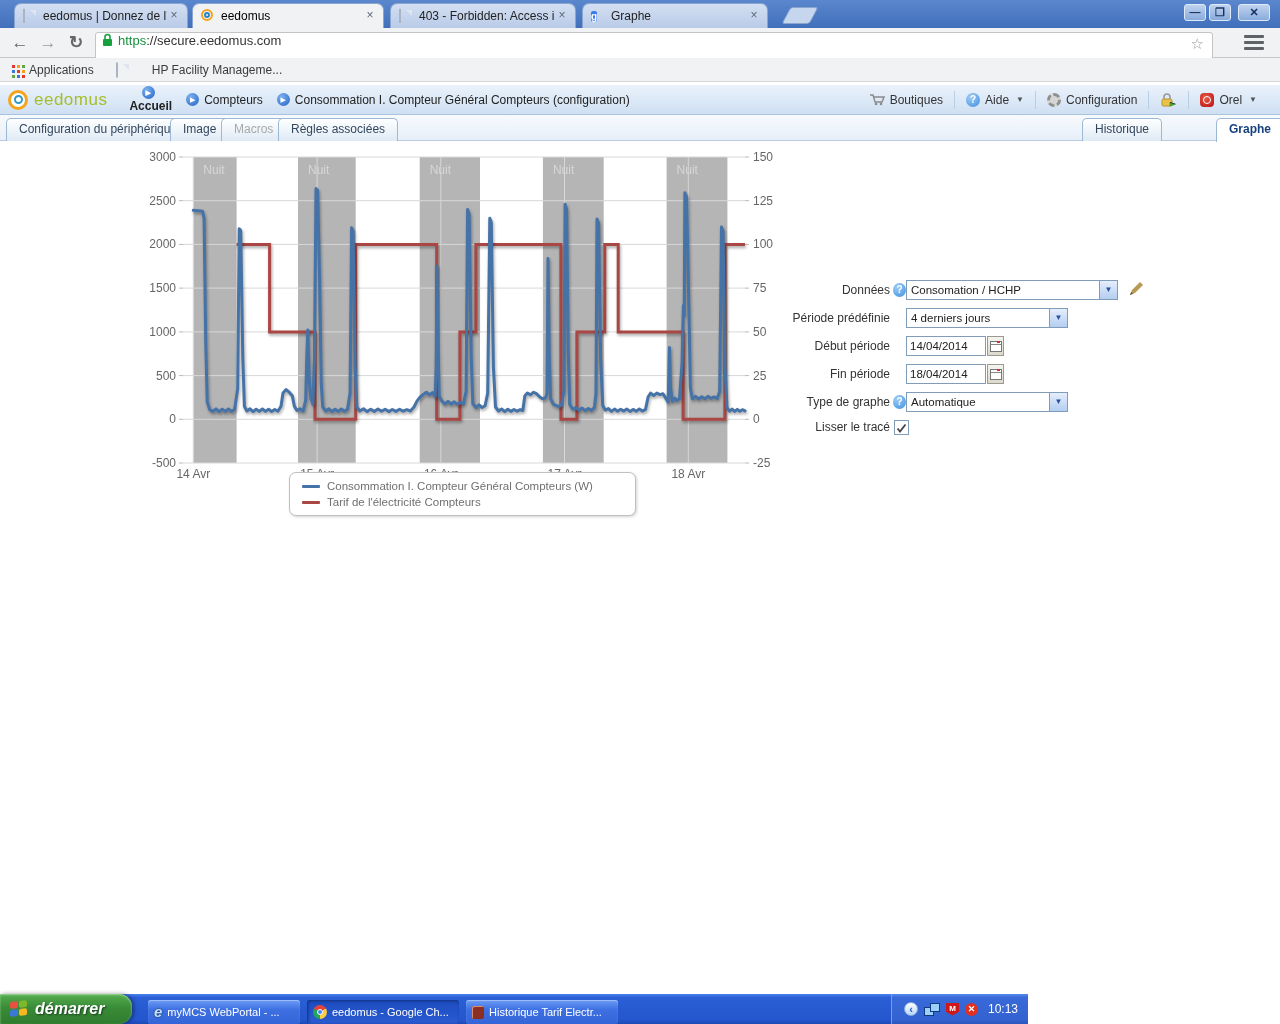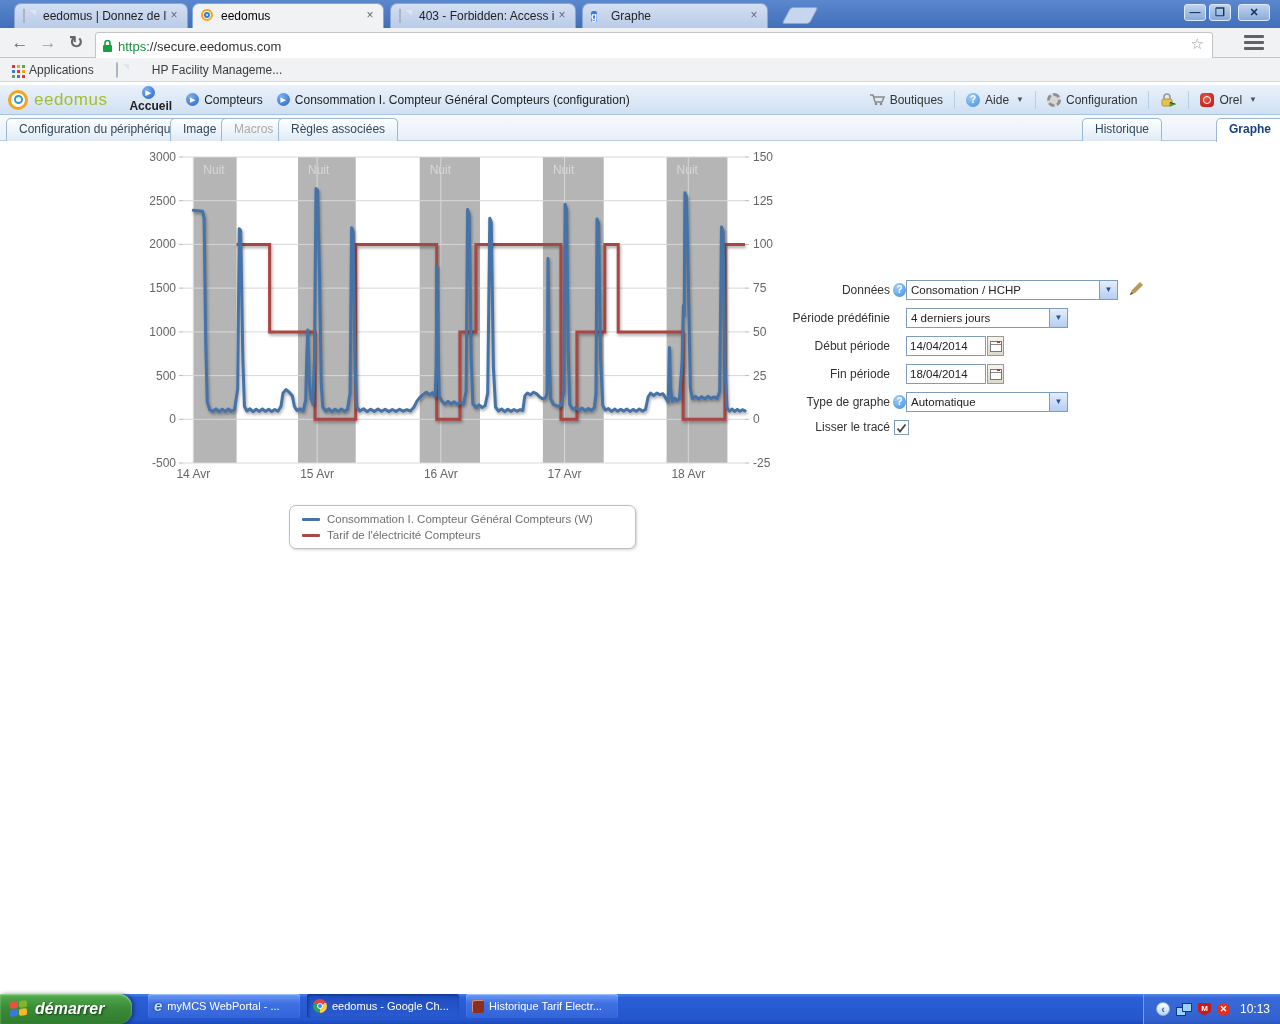--- a/index.html
+++ b/index.html
@@ -27,21 +27,21 @@
     border:1px solid #8aa6cf;border-radius:3px;transform:skewX(-28deg);}
   .winbtn{position:absolute;top:4px;height:17px;border:1px solid #dfe9f8;border-radius:3px;
     background:linear-gradient(#c0d2ee,#88abdc);color:#16335f;text-align:center;font-size:11px;
     line-height:15px;font-weight:bold;box-sizing:border-box;}
   
   #toolbar{position:absolute;left:0;top:28px;width:1280px;height:30px;background:#f1f2f4;
     border-bottom:1px solid #c6c6c6;box-sizing:border-box;}
   .navico{position:absolute;top:3px;width:24px;height:24px;text-align:center;line-height:24px;
     font-size:17px;color:#666;border-radius:12px;}
   #omnibox{position:absolute;left:95px;top:4px;width:1118px;height:28px;background:#fff;
-    border:1px solid #c4c4c4;border-radius:3px;box-sizing:border-box;display:flex;align-items:center;padding:0 6px;}
+    border:1px solid #c4c4c4;border-radius:3px;box-sizing:border-box;display:flex;padding:0 6px;}
   #omnibox .scheme{color:#15923b;font-size:13px;margin-left:5px;}
   #omnibox .rest{color:#333;font-size:13px;}
   #star-icon{position:absolute;right:8px;color:#9a9a9a;font-size:15px;top:2px;}
   #menu-icon{position:absolute;left:1244px;top:7px;width:20px;}
   #menu-icon b{display:block;height:3px;background:#5f6368;margin-bottom:3px;border-radius:1px;}
   
   #bookmarks{position:absolute;left:0;top:58px;width:1280px;height:24px;background:#f1f2f4;
     border-bottom:1px solid #d7d7d7;box-sizing:border-box;display:flex;align-items:center;font-size:12px;color:#3c3c3c;}
   .appsgrid{width:3px;height:3px;margin:0 14px 6px 12px;background:#e5372f;
     box-shadow:5px 0 #f7a11a,10px 0 #62a744,0 5px #3f77d8,5px 5px #e5372f,10px 5px #f7a11a,0 10px #62a744,5px 10px #3f77d8,10px 10px #e5372f;}
@@ -70,21 +70,21 @@
   #subtabs{position:absolute;left:0;top:115px;width:1280px;height:26px;background:linear-gradient(#f7fafd,#e7eff9);
     border-bottom:1px solid #b5cce4;box-sizing:border-box;}
   .stab{position:absolute;top:3px;height:23px;line-height:21px;padding:0 12px;border:1px solid #9db8d2;border-bottom:none;
     border-radius:5px 5px 0 0;background:linear-gradient(#feffff,#dfeaf5);font-size:12px;color:#33475e;box-sizing:border-box;}
   .stab.disabled{color:#a9a9a9;}
   .stab.active{background:#fff;font-weight:bold;color:#17407e;height:24px;}
   
   #chart-svg{position:absolute;left:140px;top:150px;}
   #chart-svg text{font-family:"Liberation Sans",sans-serif;}
   .shadowline{filter:drop-shadow(1px 2px 1.5px rgba(0,0,0,0.35));}
-  #legendbox{position:absolute;left:289px;top:505px;width:347px;height:44px;border:1px solid #c0c0c0;
+  #legendbox{position:absolute;left:289px;top:472px;width:347px;height:44px;border:1px solid #c0c0c0;
     border-radius:7px;background:#fff;box-shadow:1px 1px 3px rgba(0,0,0,0.18);padding:5px 0 0 12px;box-sizing:border-box;}
   .leg-row{display:flex;align-items:center;height:16px;font-size:11.5px;color:#707070;}
   .leg-dash{width:18px;height:3px;border-radius:1px;margin-right:7px;}
   
   #formpanel{position:absolute;left:778px;top:280px;width:380px;}
   .frow{display:flex;align-items:center;margin-bottom:8px;height:20px;}
   .flabel{width:112px;text-align:right;font-size:12px;color:#333;flex:0 0 112px;}
   .fhelp{width:16px;flex:0 0 16px;display:flex;justify-content:flex-start;padding-left:3px;box-sizing:border-box;}
   .selectbox{height:20px;border:1px solid #7f9db9;background:#fff;display:flex;align-items:center;box-sizing:border-box;}
   .selectbox .sval{flex:1;font-size:11.5px;color:#222;padding-left:4px;white-space:nowrap;overflow:hidden;}
@@ -95,22 +95,22 @@
   .calbtn{width:17px;height:20px;background:linear-gradient(#f5f4ef,#dcd9cd);border:1px solid #9a9a90;
     box-sizing:border-box;margin-left:1px;display:flex;align-items:center;justify-content:center;}
   .calbtn .cal{width:10px;height:9px;background:#fff;border:1px solid #777;position:relative;}
   .calbtn .cal:after{content:"";position:absolute;left:0;top:2px;right:0;height:1px;background:#888;}
   .calbtn .cal:before{content:"";position:absolute;right:1px;top:-1px;width:3px;height:2px;background:#c33;}
   .checkbox{width:13px;height:13px;border:1px solid #7f9db9;background:#fff;position:relative;}
   #xpbutton{display:flex;align-items:center;gap:5px;height:22px;padding:0 9px;border:1px solid #808080;
     border-radius:3px;background:linear-gradient(#fefefe,#e8e6df 60%,#d8d5ca);font-size:11.5px;color:#222;}
   .pencil{margin-left:9px;}
   
-  #taskbar{position:absolute;left:0;top:994px;width:1280px;height:30px;
-    background:linear-gradient(#4a81ec,#2a5fd6 12%,#2456cd 85%,#1c49b8);display:flex;align-items:flex-start;}
+  #taskbar{position:absolute;left:0;top:994px;width:1028px;height:30px;
+    background:linear-gradient(#4a81ec,#2a5fd6 12%,#2456cd 85%,#1c49b8);display:flex;align-items:flex-end;}
   #startbtn{width:132px;height:30px;border-radius:0 13px 13px 0;
     background:linear-gradient(#55ad4e,#3a8c38 45%,#2f7b2e);box-shadow:inset 0 1px 2px #9fd89a,2px 0 4px rgba(0,0,0,.4);
     display:flex;align-items:center;gap:7px;padding-left:10px;box-sizing:border-box;}
   #startbtn .slabel{color:#fff;font-size:16px;font-weight:bold;font-style:italic;text-shadow:1px 1px 2px #14401a;}
   .xpflag{width:18px;height:16px;position:relative;transform:skewY(-6deg);}
   .xpflag i{position:absolute;width:8px;height:7px;border-radius:2px;}
   .taskitem{width:152px;height:24px;margin-left:7px;border-radius:3px;display:flex;align-items:center;gap:5px;
     padding:0 6px;box-sizing:border-box;background:linear-gradient(#6b9bf5,#3e70e2 40%,#3465d8);
     box-shadow:inset 0 1px 1px #9dc0fa;color:#fff;font-size:11px;white-space:nowrap;overflow:hidden;}
   .taskitem.pressed{background:linear-gradient(#1d4cc0,#2a5bd0);box-shadow:inset 1px 1px 3px #12307e;}

